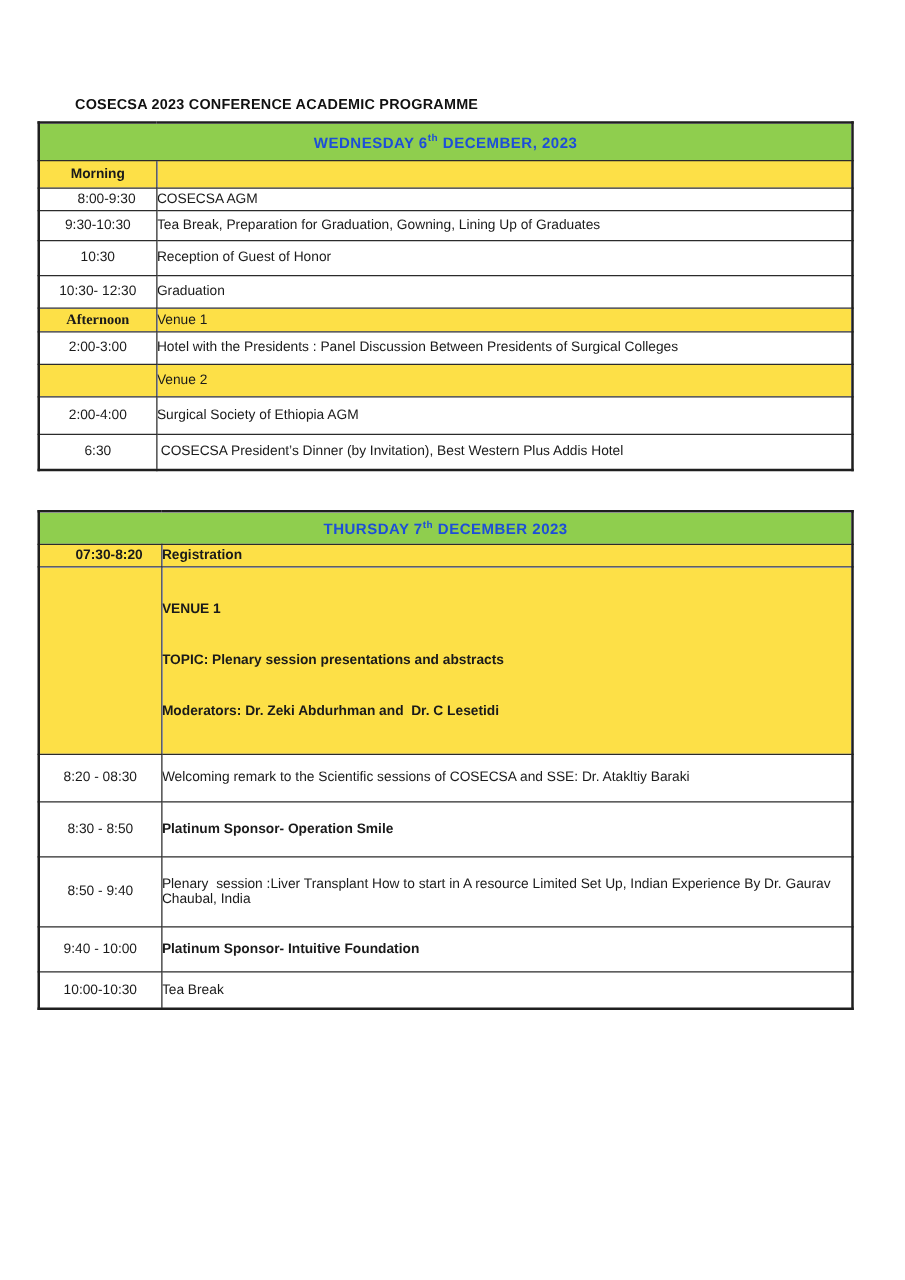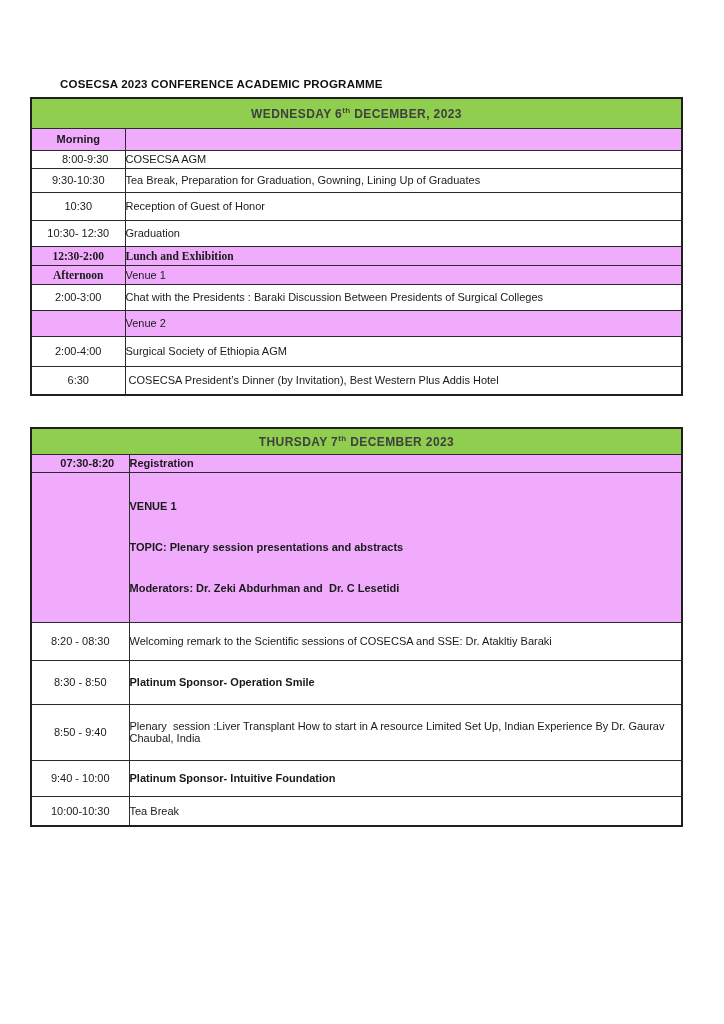--- a/index.html
+++ b/index.html
@@ -35,38 +35,38 @@
   }
   table.t1 { margin-top: 7px; }
   table.t2 { margin-top: 31px; }
   table.sched td, table.sched th {
     border: 1px solid #2b2b2b;
     vertical-align: middle;
     overflow: hidden;
   }
   th.day-header {
     background: #8FCE4E;
-    color: #404040;
+    color: #1d4ed8;
     font-size: 12px;
     font-weight: bold;
     text-align: center;
     letter-spacing: 0.4px;
   }
   th.day-header sup { font-size: 8px; }
   th.day-header .pre { white-space: pre; }
   td.t {
     text-align: center;
     padding: 1px 2px;
   }
   td.c {
     text-align: left;
     padding: 1px 0;
     white-space: pre-wrap;
   }
-  tr.blue td { background: #f0abfc; }
+  tr.blue td { background: #fde047; }
   .bold { font-weight: bold; }
   .serif {
     font-family: "Liberation Serif", serif;
     font-weight: bold;
     font-size: 11.5px;
   }
   td.thick-bottom { border-bottom: 3px solid #000; padding-left: 16px; }
   .venue-lines div { line-height: 17px; }
 </style>
 </head>
@@ -101,30 +101,26 @@
     </tr>
     <tr style="height:28px">
       <td class="t">10:30</td>
       <td class="c">Reception of Guest of Honor</td>
     </tr>
     <tr style="height:26px">
       <td class="t">10:30- 12:30</td>
       <td class="c">Graduation</td>
     </tr>
     <tr class="blue" style="height:19px">
-      <td class="t serif">12:30-2:00</td>
-      <td class="c serif">Lunch and Exhibition</td>
-    </tr>
-    <tr class="blue" style="height:19px">
       <td class="t serif">Afternoon</td>
       <td class="c">Venue 1</td>
     </tr>
     <tr style="height:26px">
       <td class="t">2:00-3:00</td>
-      <td class="c">Chat with the Presidents : Baraki Discussion Between Presidents of Surgical Colleges</td>
+      <td class="c">Hotel with the Presidents : Panel Discussion Between Presidents of Surgical Colleges</td>
     </tr>
     <tr class="blue" style="height:26px">
       <td class="t"></td>
       <td class="c">Venue 2</td>
     </tr>
     <tr style="height:30px">
       <td class="t">2:00-4:00</td>
       <td class="c">Surgical Society of Ethiopia AGM</td>
     </tr>
     <tr style="height:29px">

